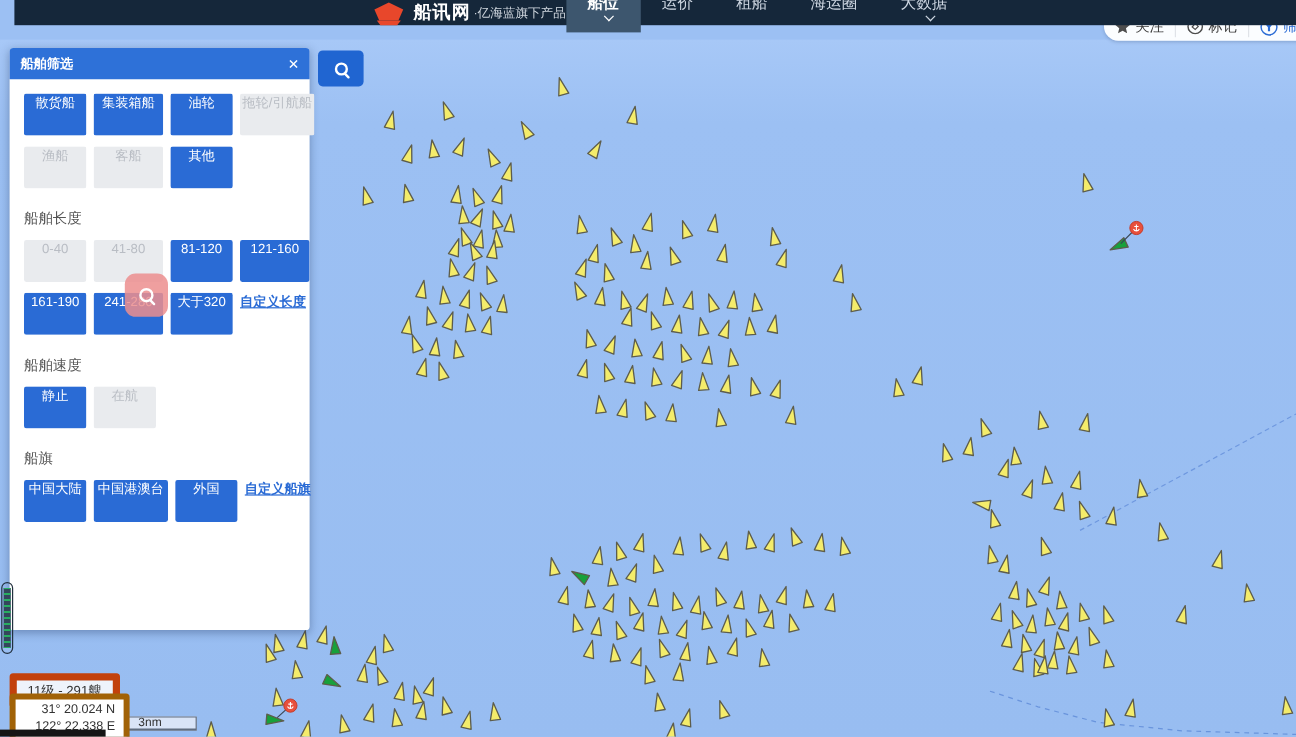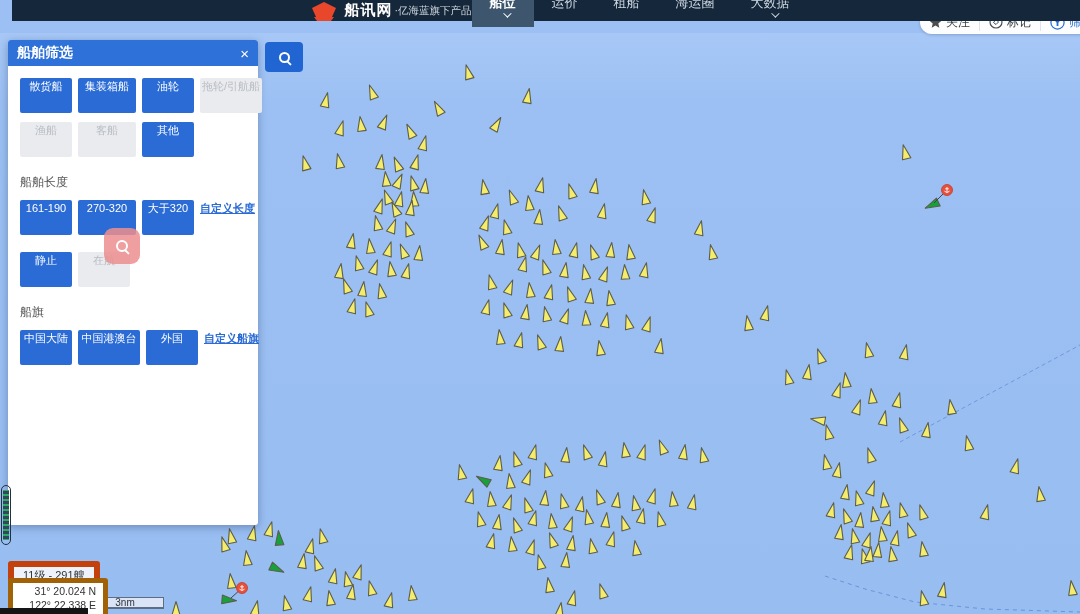--- a/index.html
+++ b/index.html
@@ -23,21 +23,21 @@
   
   .toolbar { position:absolute; left:920px; top:10px; height:24px; width:180px; background:rgba(255,255,255,.96); border-radius:12px 0 0 12px; display:flex; align-items:center; box-shadow:0 1px 3px rgba(30,50,90,.25); z-index:6; }
   .tb-item { display:flex; align-items:center; gap:4px; font-size:12px; color:#3c3c3c; padding:0 9px; cursor:pointer; position:relative; white-space:nowrap; }
   .tb-item + .tb-item { border-left:1px solid #e0e3e8; }
   .tb-item.blue { color:#2a6bd5; }
   .tb-dot { position:absolute; top:1px; left:22px; width:5px; height:5px; border-radius:50%; background:#e8402e; }
 
   
   .panel { position:absolute; left:8px; top:40px; width:250px; height:485px; background:#fff; border-radius:3px; box-shadow:0 2px 8px rgba(20,40,80,.35); z-index:5; }
   .panel-header { height:26px; background:#2e71d8; border-radius:3px 3px 0 0; display:flex; align-items:center; justify-content:space-between; padding:0 9px; }
-  .panel-title { color:#fff; font-size:14px; font-weight:bold; }
+  .panel-title { color:#fff; font-size:11px; font-weight:bold; }
   .panel-close { color:#fff; font-size:15px; line-height:1; cursor:pointer; }
   .panel-body { padding:12px 12px 0 12px; }
   .sec-head { display:flex; align-items:center; justify-content:space-between; margin-bottom:9px; }
   .sec-label { font-size:12px; color:#555; }
   .mini-group { display:flex; }
   .mini-btn { font-size:11px; color:#b4b8bf; background:#f4f5f7; border:1px solid #e0e2e6; padding:2px 8px; cursor:pointer; }
   .mini-btn:first-child { border-radius:2px 0 0 2px; }
   .mini-btn:last-child { border-radius:0 2px 2px 0; border-left:none; }
   .btn-row { display:flex; gap:6px; margin-bottom:9px; }
   .fbtn { flex:0 0 auto; width:52px; height:35px; font-size:11px; line-height:15px; text-align:center; border-radius:2px; cursor:pointer; border:1px solid transparent; overflow:hidden; white-space:nowrap; }
@@ -384,26 +384,35 @@
     <div class="btn-row">
       <span class="fbtn disabled">渔船</span>
       <span class="fbtn disabled w58">客船</span>
       <span class="fbtn active">其他</span>
     </div>
     <div class="sec-gap"></div>
     <div class="sec-head">
       <span class="sec-label">船舶长度</span>
     </div>
     <div class="btn-row">
+      <span class="fbtn disabled">0-40</span>
+      <span class="fbtn disabled w58">41-80</span>
+      <span class="fbtn active">81-120</span>
+      <span class="fbtn active w58">121-160</span>
+    </div>
+    <div class="btn-row">
       <span class="fbtn active">161-190</span>
-      <span class="fbtn active w58">270-320</span>
+      <span class="fbtn active w58">241-280</span>
       <span class="fbtn active">大于320</span>
       <span class="flink">自定义长度</span>
     </div>
     <div class="sec-gap"></div>
+    <div class="sec-head">
+      <span class="sec-label">船舶速度</span>
+    </div>
     <div class="btn-row">
       <span class="fbtn active">静止</span>
       <span class="fbtn disabled">在航</span>
     </div>
     <div class="sec-gap"></div>
     <div class="sec-head">
       <span class="sec-label">船旗</span>
     </div>
     <div class="btn-row">
       <span class="fbtn active">中国大陆</span>

